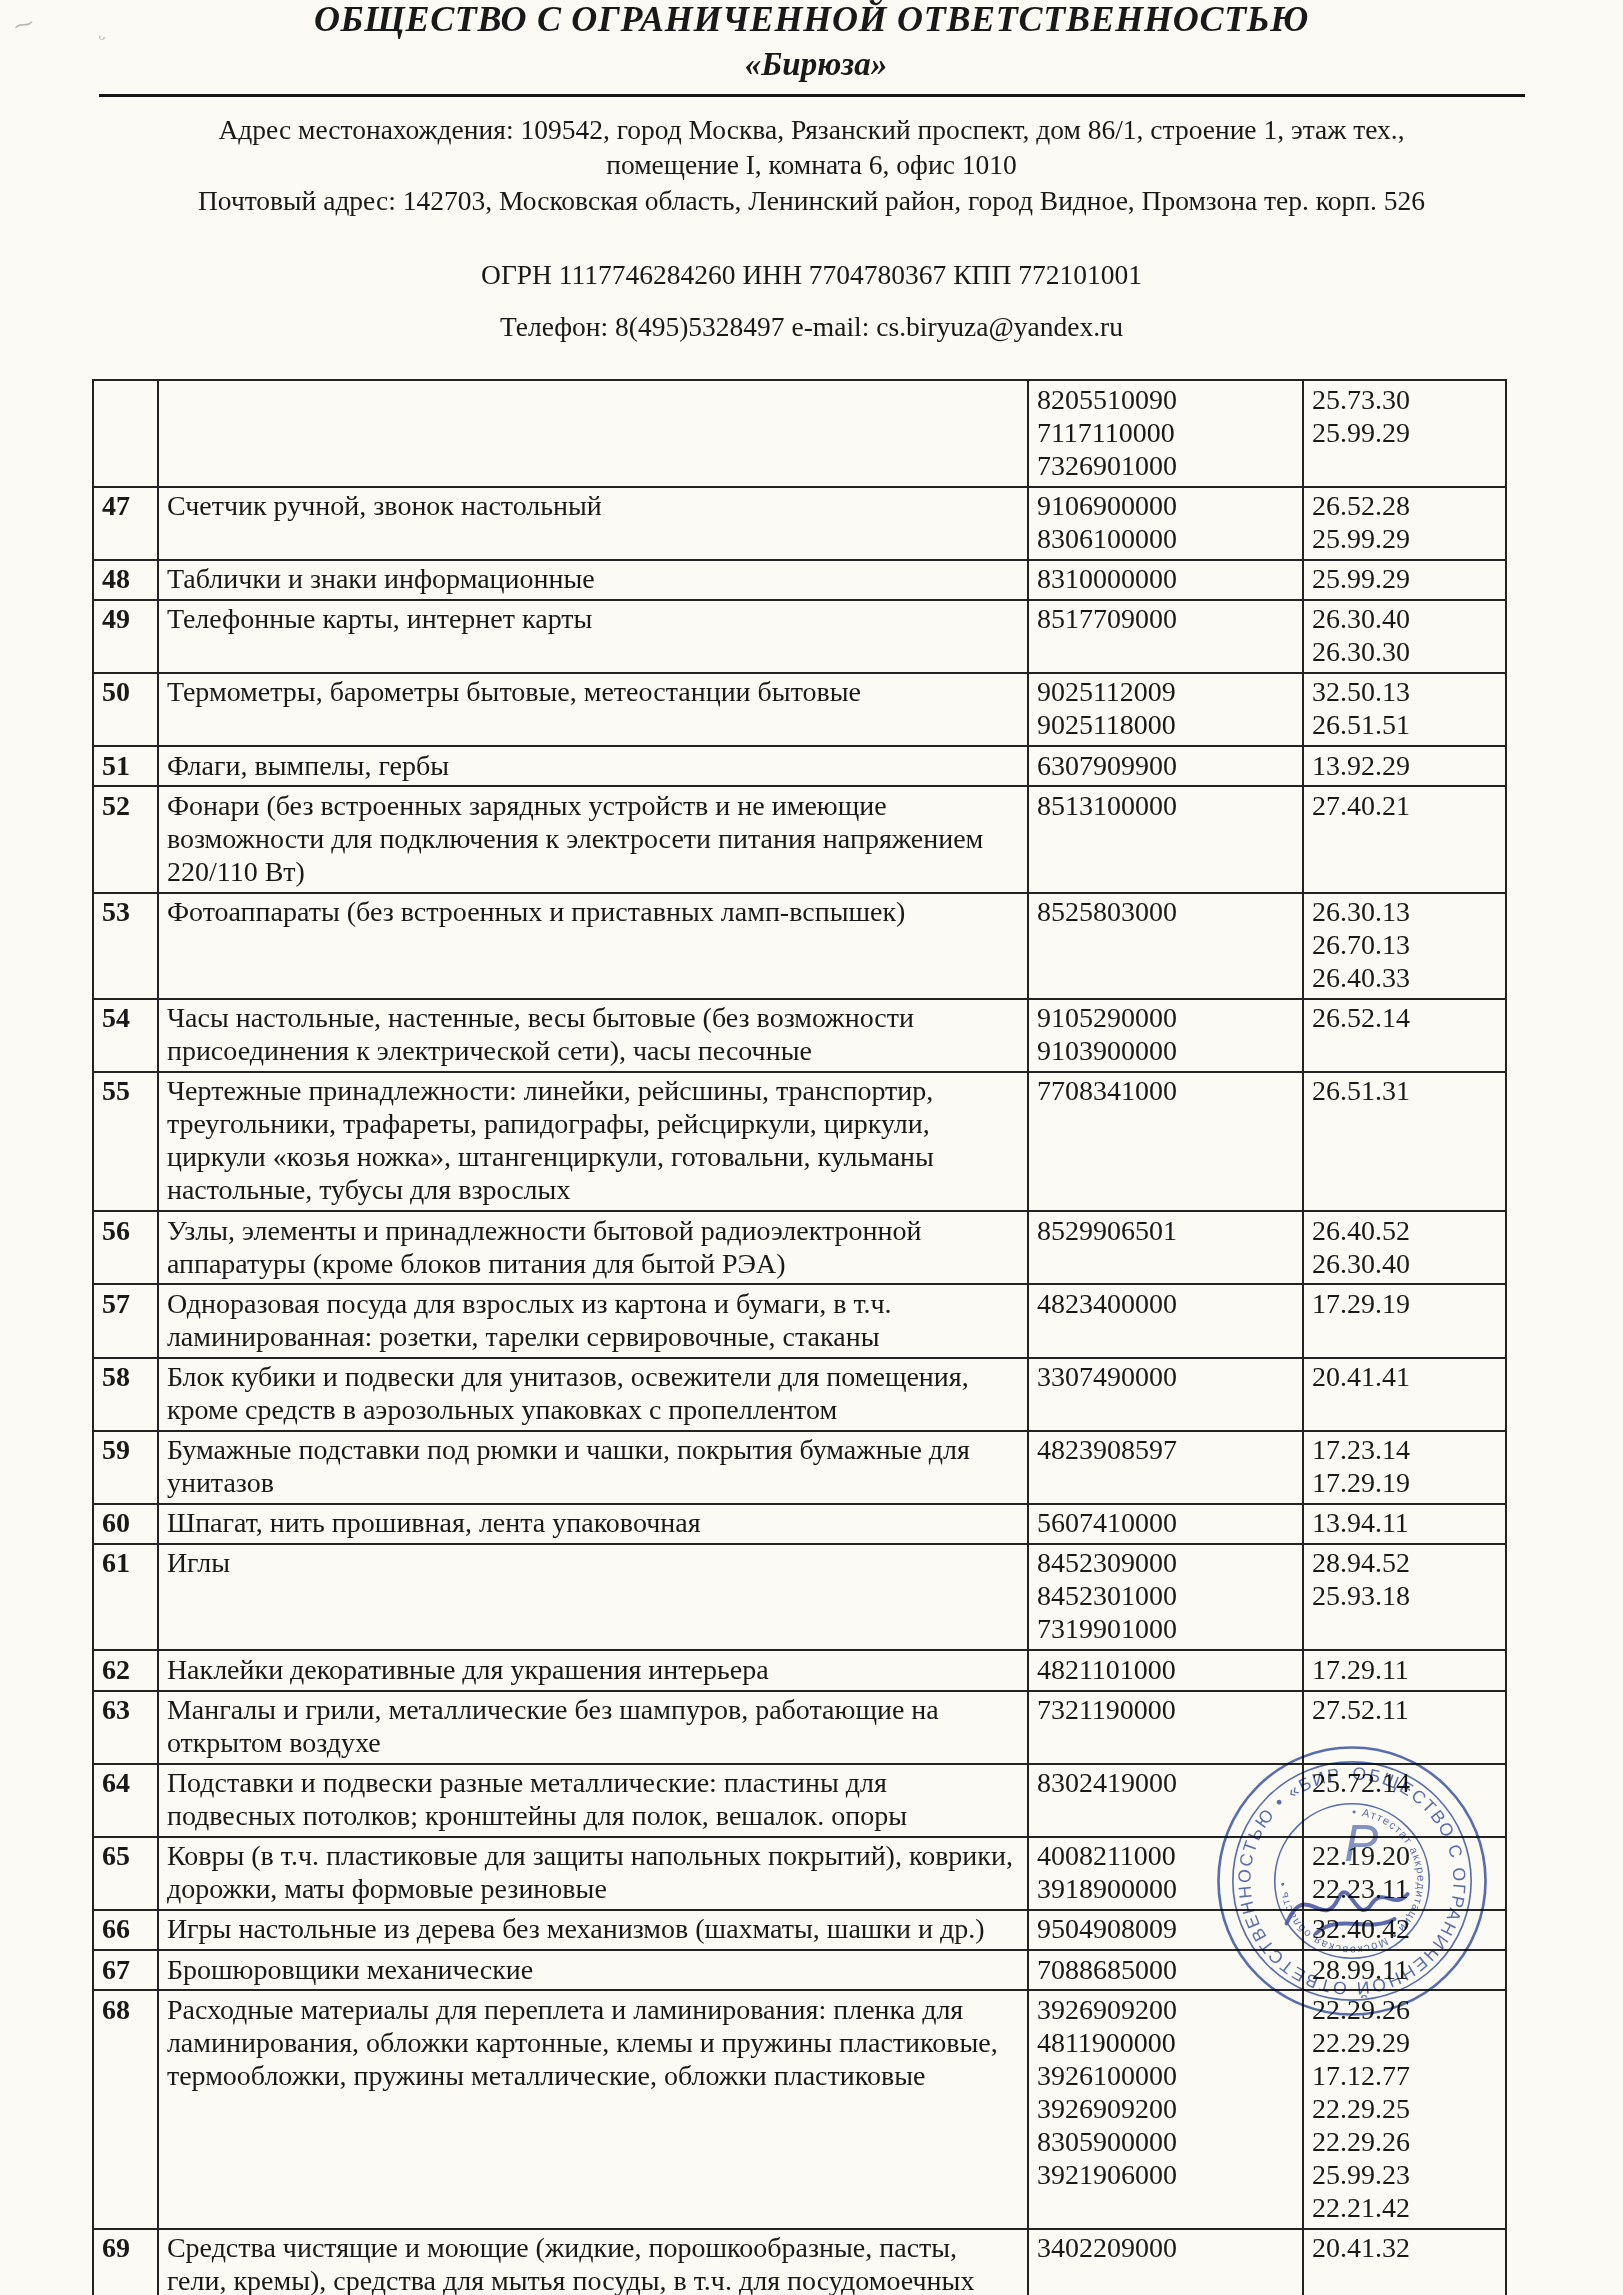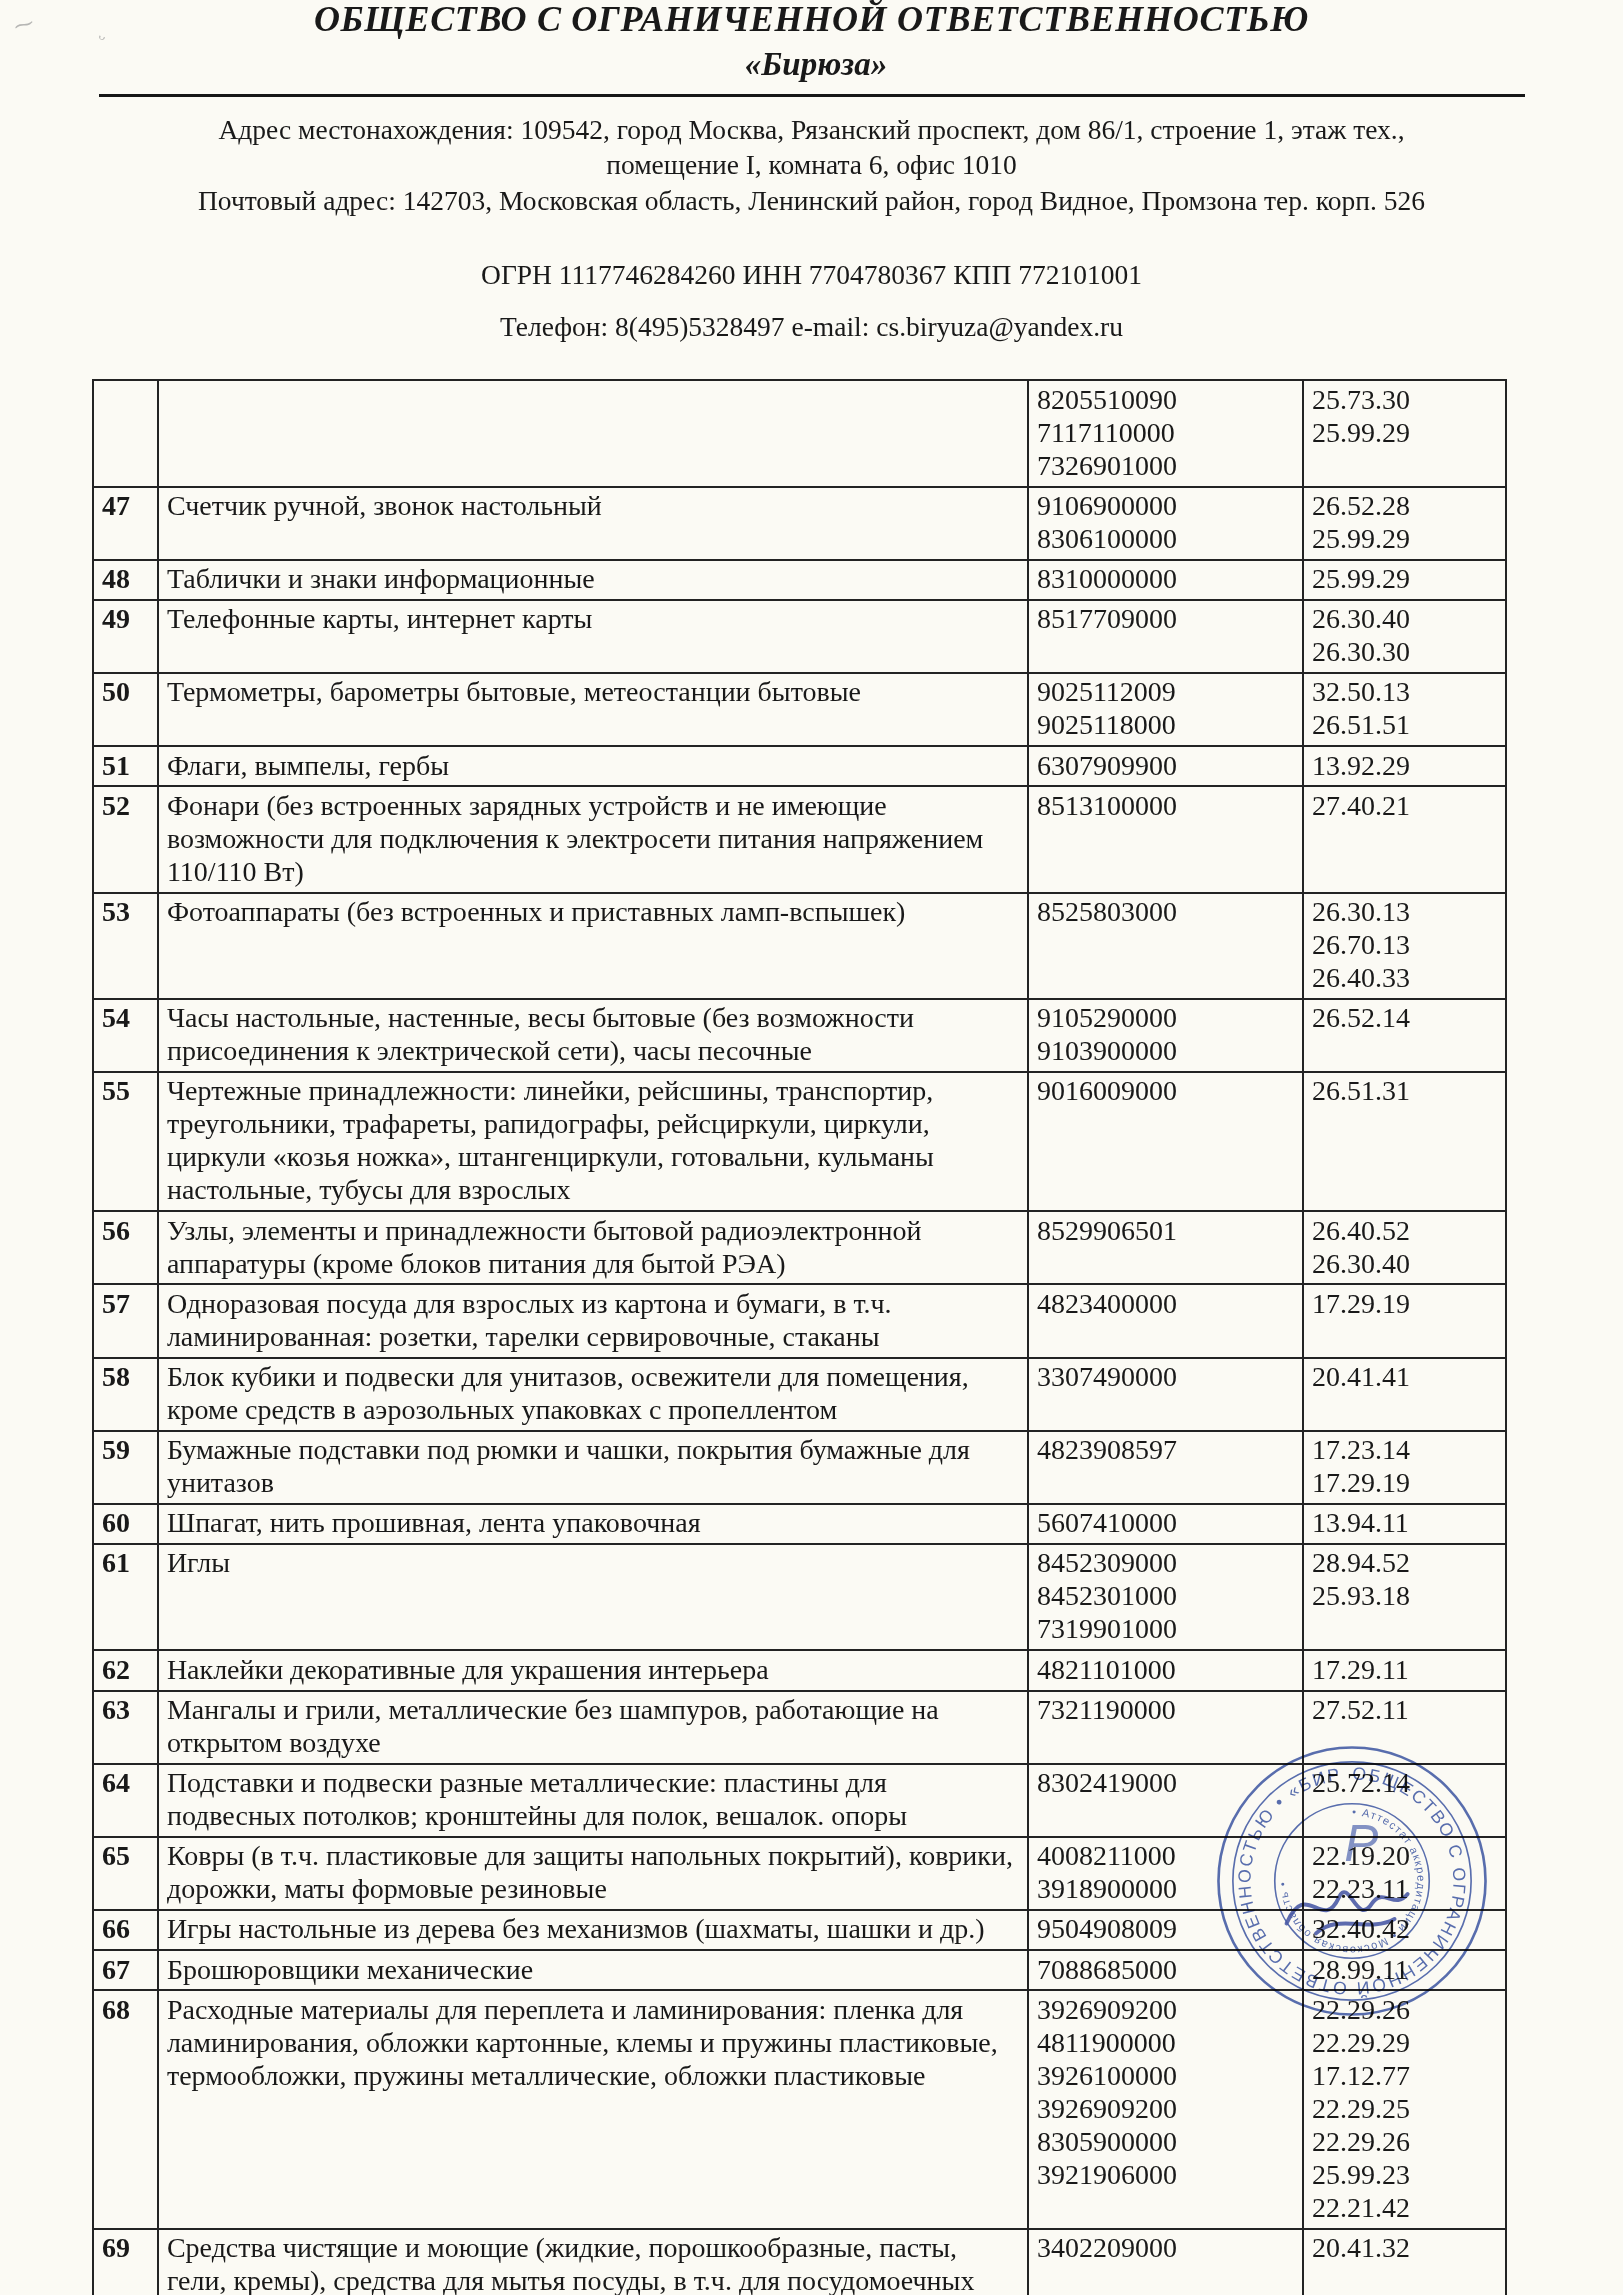--- a/index.html
+++ b/index.html
@@ -160,21 +160,21 @@
       <td class="c-code">
             <div class="code-line">6307909900</div>
           </td>
       <td class="c-okpd">
             <div class="okpd-line">13.92.29</div>
           </td>
     </tr>
 
     <tr>
       <td class="c-num">52</td>
-      <td class="c-name">Фонари (без встроенных зарядных устройств и не имеющие возможности для подключения к электросети питания напряжением 110/110 Вт)</td>
+      <td class="c-name">Фонари (без встроенных зарядных устройств и не имеющие возможности для подключения к электросети питания напряжением 220/110 Вт)</td>
       <td class="c-code">
             <div class="code-line">8513100000</div>
           </td>
       <td class="c-okpd">
             <div class="okpd-line">27.40.21</div>
           </td>
     </tr>
 
     <tr>
       <td class="c-num">53</td>
@@ -198,21 +198,21 @@
           </td>
       <td class="c-okpd">
             <div class="okpd-line">26.52.14</div>
           </td>
     </tr>
 
     <tr>
       <td class="c-num">55</td>
       <td class="c-name">Чертежные принадлежности: линейки, рейсшины, транспортир, треугольники, трафареты, рапидографы, рейсциркули, циркули, циркули «козья ножка», штангенциркули, готовальни, кульманы настольные, тубусы для взрослых</td>
       <td class="c-code">
-            <div class="code-line">9016009000</div>
+            <div class="code-line">7708341000</div>
           </td>
       <td class="c-okpd">
             <div class="okpd-line">26.51.31</div>
           </td>
     </tr>
 
     <tr>
       <td class="c-num">56</td>
       <td class="c-name">Узлы, элементы и принадлежности бытовой радиоэлектронной аппаратуры (кроме блоков питания для бытой РЭА)</td>
       <td class="c-code">

